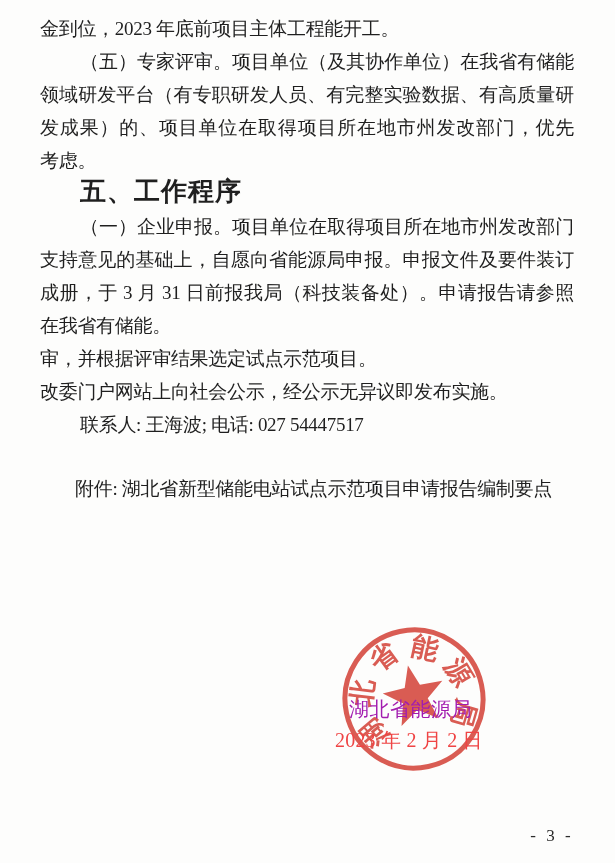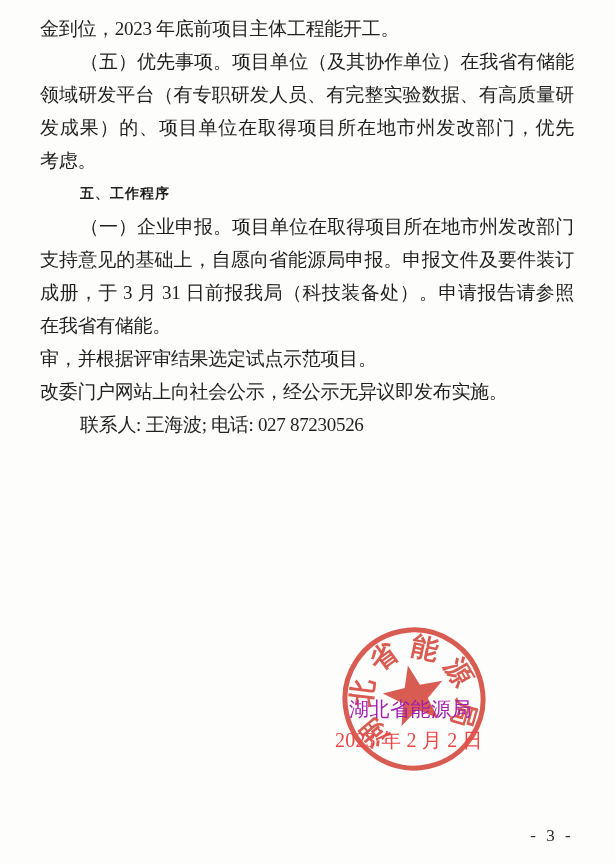--- a/index.html
+++ b/index.html
@@ -30,23 +30,23 @@
   }
   .just {
     white-space: normal;
     text-align: justify;
     text-align-last: justify;
   }
   .ind { text-indent: 40px; }
   .ind35 { text-indent: 35px; }
   .gap { margin-top: 31px; }
   .heading {
-    font-family: Liberation Sans, sans-serif;
+    font-family: Liberation Mono, monospace;
     font-weight: bold;
-    font-size: 14px;
+    font-size: 26px;
     letter-spacing: 1px;
   }
   .stamp {
     position: absolute;
     left: 337px;
     top: 622px;
     width: 154px;
     height: 154px;
     z-index: 2;
     opacity: 0.88;
@@ -86,32 +86,33 @@
     color: #2c2c2c;
   }
 </style>
 </head>
 <body>
 
 <div class="page">
 
   <div class="textblock">
     <div class="line">金到位，2023 年底前项目主体工程能开工。</div>
-    <div class="line ind just">（五）优先事项。项目单位（及其协作单位）在我省有储能</div>
+    <div class="line ind just">（五）专家评审。项目单位（及其协作单位）在我省有储能</div>
     <div class="line just">领域研发平台（有专职研发人员、有完整实验数据、有高质量研</div>
     <div class="line just">发成果）的、项目单位在取得项目所在地市州发改部门，优先</div>
     <div class="line">考虑。</div>
     <div class="line ind heading">五、工作程序</div>
     <div class="line ind just">（一）企业申报。项目单位在取得项目所在地市州发改部门</div>
     <div class="line just">支持意见的基础上，自愿向省能源局申报。申报文件及要件装订</div>
     <div class="line just">成册，于 3 月 31 日前报我局（科技装备处）。申请报告请参照</div>
     <div class="line">在我省有储能。</div>
     <div class="line">审，并根据评审结果选定试点示范项目。</div>
     <div class="line">改委门户网站上向社会公示，经公示无异议即发布实施。</div>
-    <div class="line ind">联系人: 王海波; 电话: 027 87230526</div>
+    <div class="line ind">联系人: 王海波; 电话: 027 54447517</div>
+    <div class="line ind35 gap">附件: 湖北省新型储能电站试点示范项目申请报告编制要点</div>
   </div>
 
   <svg class="stamp" viewBox="-77 -77 154 154" xmlns="http://www.w3.org/2000/svg">
     <g transform="rotate(-12)">
       <circle cx="0" cy="0" r="69" fill="none" stroke="#d5463c" stroke-width="5"></circle>
       <polygon fill="#d5463c" transform="translate(1,-2)" points="0,-32 7.8,-10.8 30.4,-9.9 12.6,4.1 18.8,25.9 0,13.3 -18.8,25.9 -12.6,4.1 -30.4,-9.9 -7.8,-10.8"></polygon>
       <text class="seal-char" transform="rotate(-118) translate(0,-52)" text-anchor="middle" dominant-baseline="central">湖</text>
       <text class="seal-char" transform="rotate(-71) translate(0,-52)" text-anchor="middle" dominant-baseline="central">北</text>
       <text class="seal-char" transform="rotate(-24) translate(0,-52)" text-anchor="middle" dominant-baseline="central">省</text>
       <text class="seal-char" transform="rotate(24) translate(0,-52)" text-anchor="middle" dominant-baseline="central">能</text>

